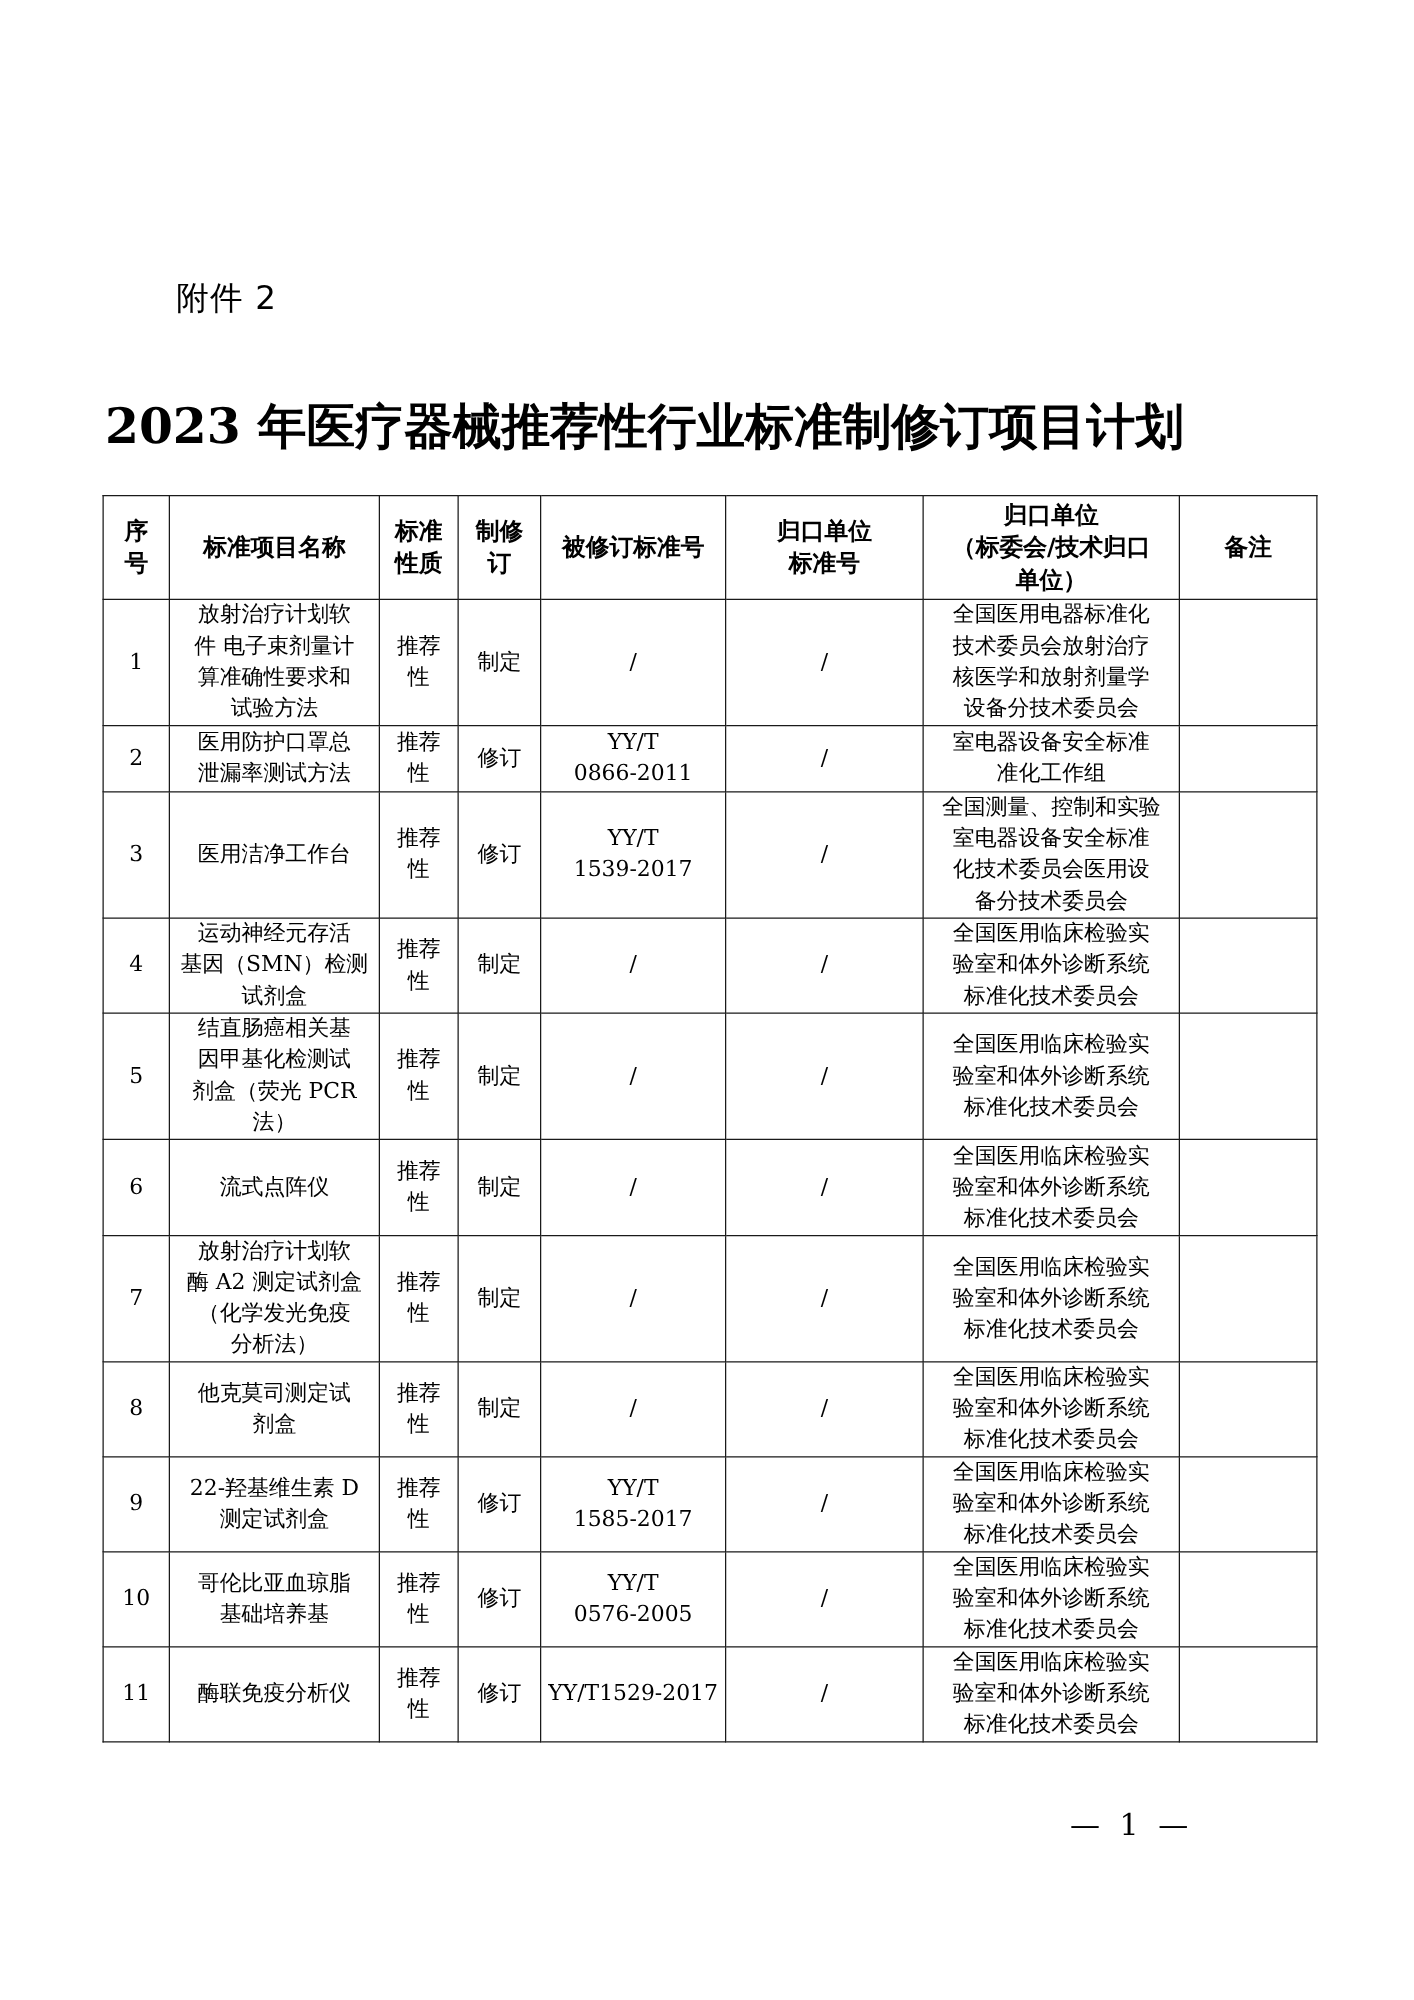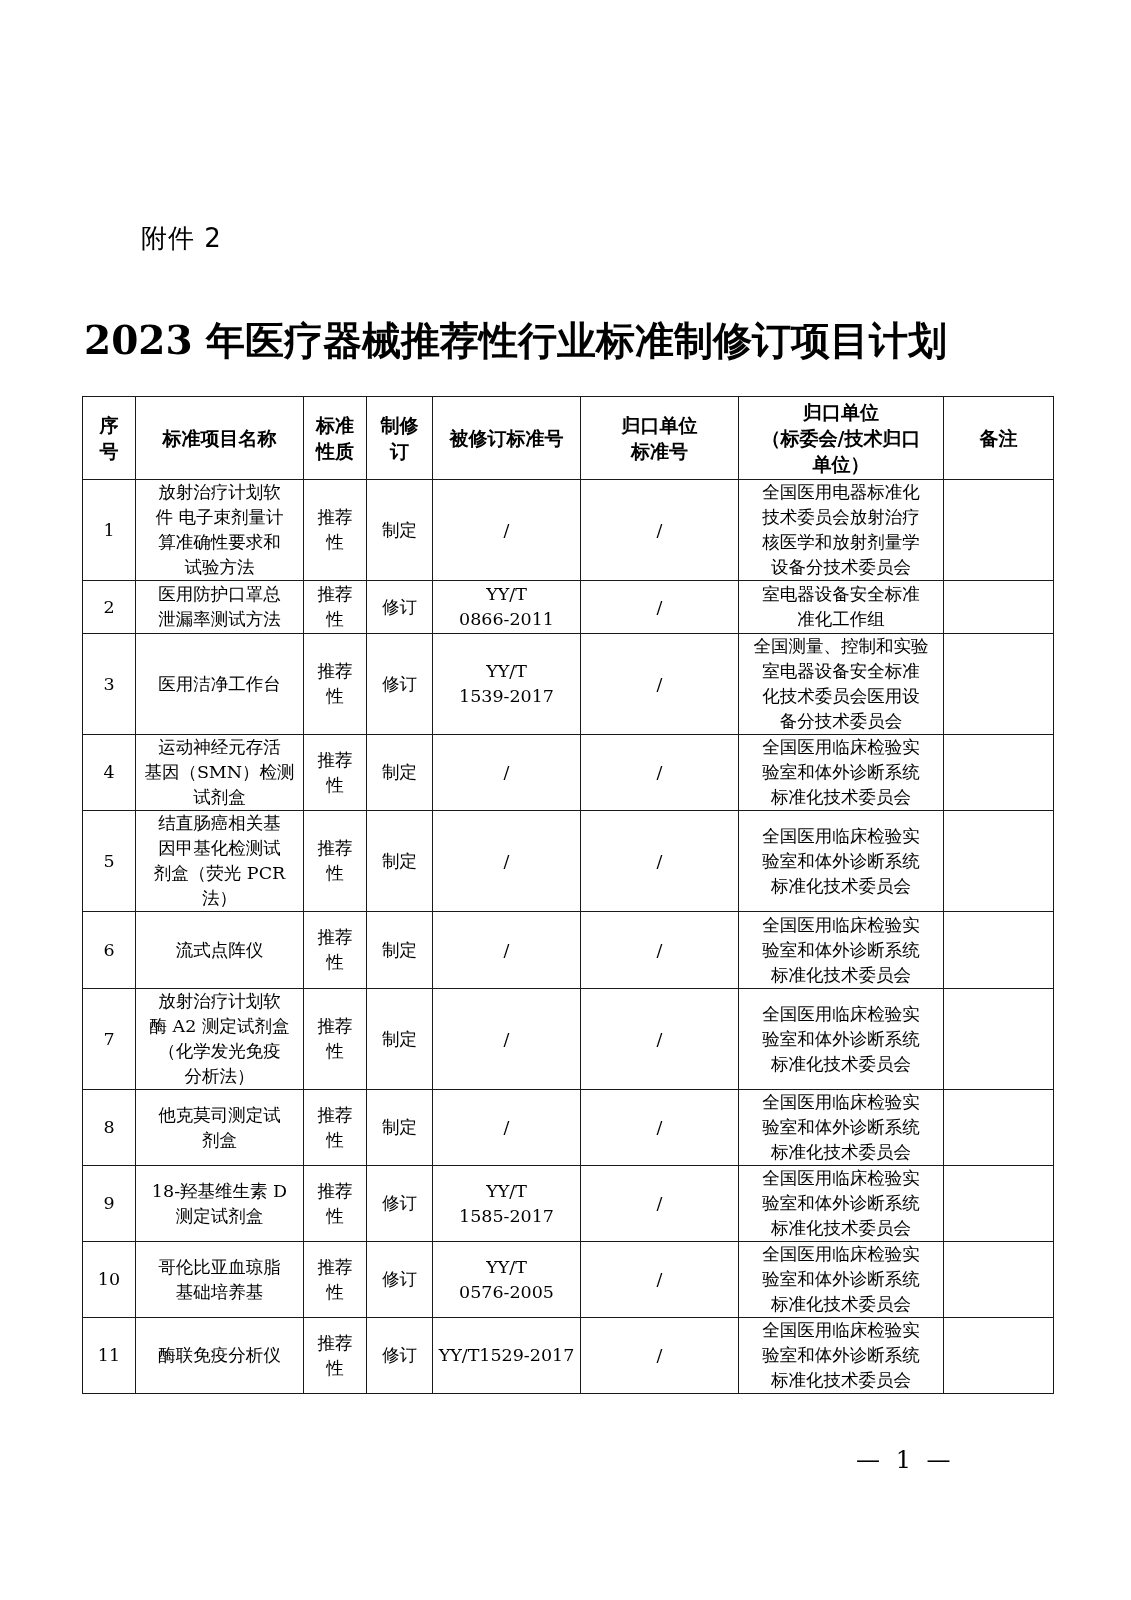--- a/index.html
+++ b/index.html
@@ -238,21 +238,21 @@
       <td>制定</td>
       <td>/</td>
       <td>/</td>
       <td>全国医用临床检验实
 验室和体外诊断系统
 标准化技术委员会</td>
       <td></td>
     </tr>
     <tr>
       <td>9</td>
-      <td>18-羟基维生素 D
+      <td>22-羟基维生素 D
 测定试剂盒</td>
       <td>推荐
 性</td>
       <td>修订</td>
       <td>YY/T
 1585-2017</td>
       <td>/</td>
       <td>全国医用临床检验实
 验室和体外诊断系统
 标准化技术委员会</td>

